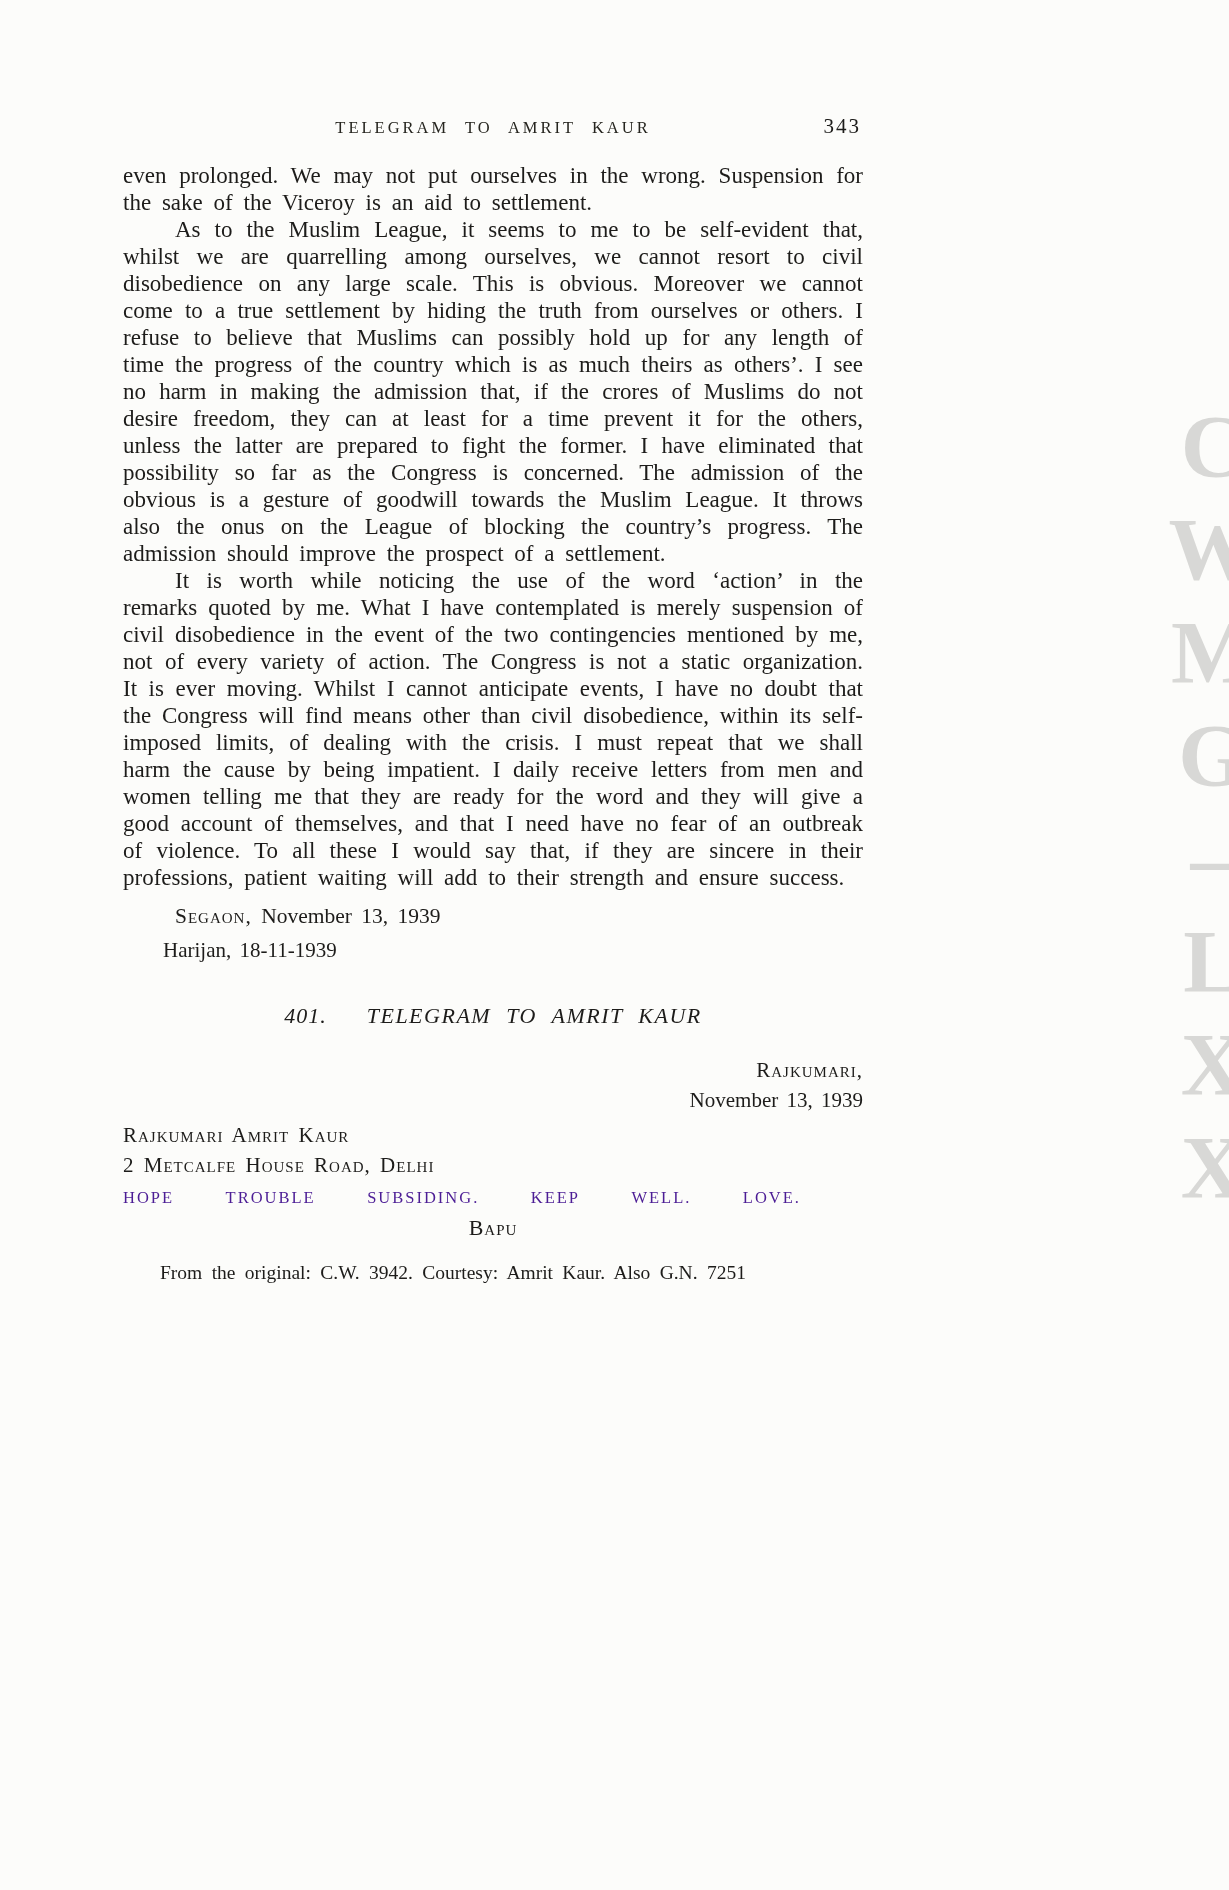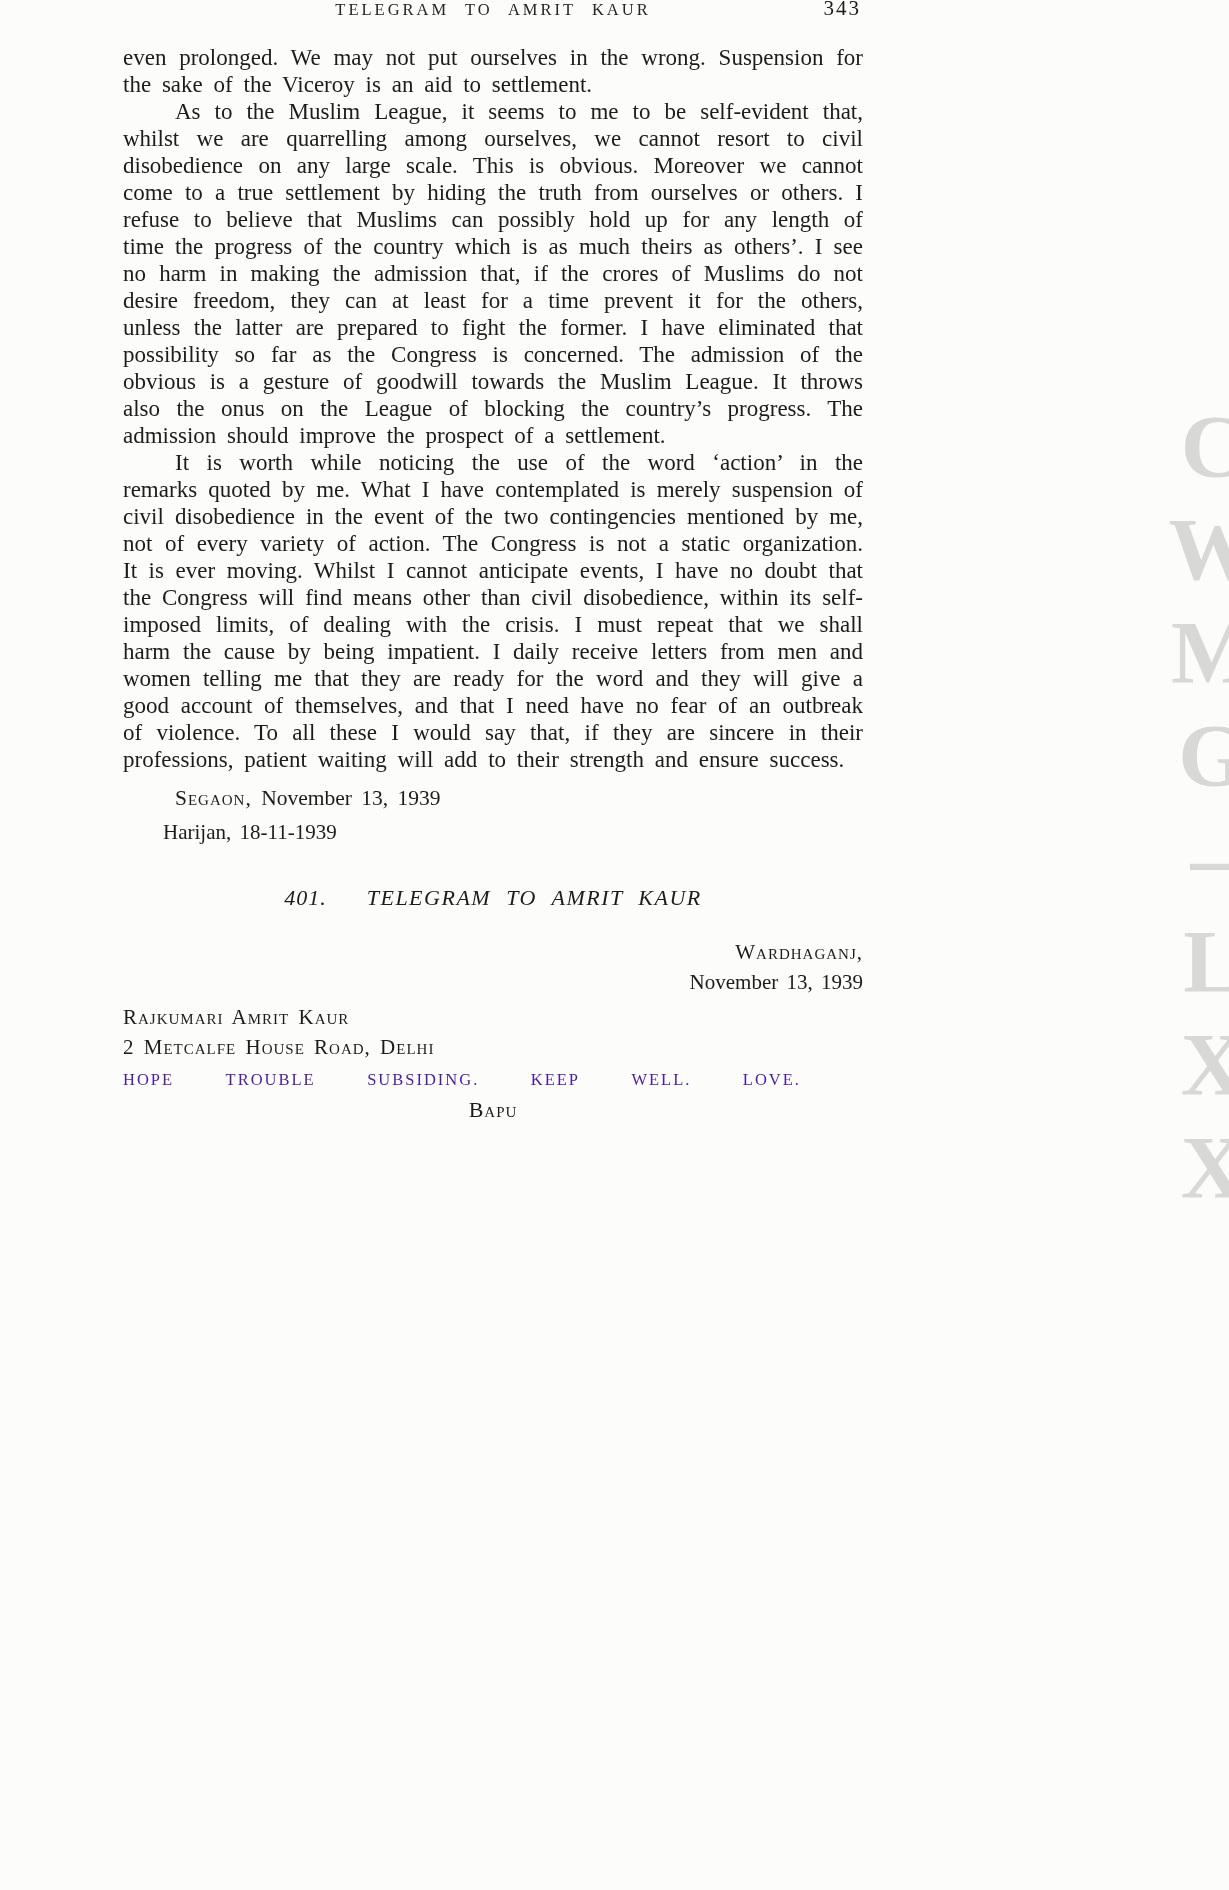--- a/index.html
+++ b/index.html
@@ -23,22 +23,23 @@
     font-size: 88px;
     letter-spacing: 6px;
     color: rgba(90, 90, 85, 0.22);
     font-weight: bold;
     z-index: 0;
     user-select: none;
   }
   .content {
     position: absolute;
     left: 123px;
-    top: 0;
+    top: 12px;
     width: 740px;
+    padding-top: 106px;
     z-index: 1;
   }
   .running-header {
     position: relative;
     text-align: center;
     margin-bottom: 24px;
   }
   .running-title {
     font-size: 16.5px;
     letter-spacing: 3px;
@@ -143,35 +144,36 @@
     <p class="source-line">
       <span class="italic">Harijan,</span>
       <span>18-11-1939</span>
     </p>
 
     <h2 class="article-heading">
       <span class="article-number">401.</span><span class="article-title">TELEGRAM TO AMRIT KAUR</span>
     </h2>
 
     <div class="place-date">
-      <div class="smallcaps place">Wardhaganj,</div>
+      <div class="smallcaps place">Rajkumari,</div>
       <div class="italic date">November 13, 1939</div>
     </div>
 
     <div class="recipient">
       <div class="smallcaps">Rajkumari Amrit Kaur</div>
       <div class="smallcaps">2 Metcalfe House Road, Delhi</div>
     </div>
 
     <div class="telegram-line">
       <span>HOPE</span>
       <span>TROUBLE</span>
       <span>SUBSIDING.</span>
       <span>KEEP</span>
       <span>WELL.</span>
       <span>LOVE.</span>
     </div>
 
     <div class="signature smallcaps">Bapu</div>
 
+    <p class="footnote">From the original: C.W. 3942. Courtesy: Amrit Kaur. Also G.N. 7251</p>
 
   </div>
 </div>
 
 </body></html>

